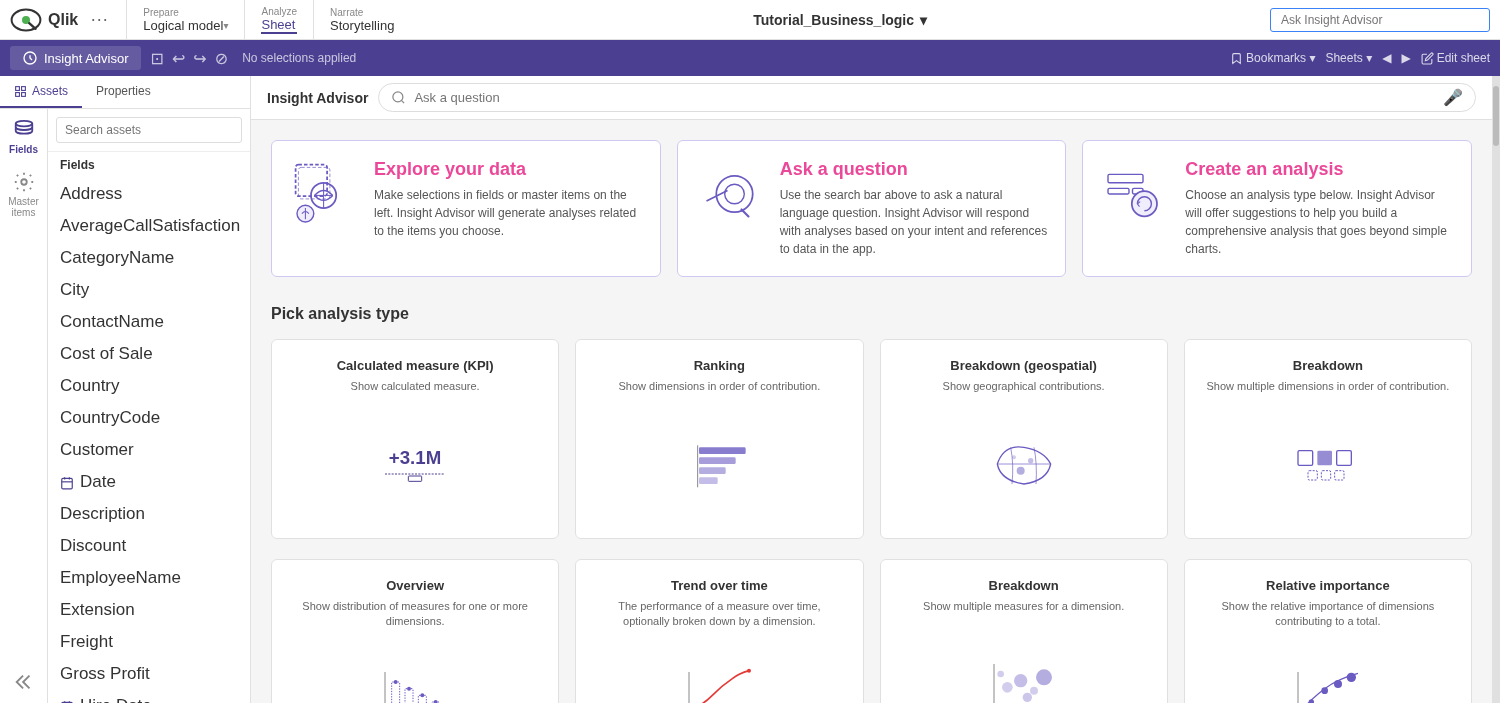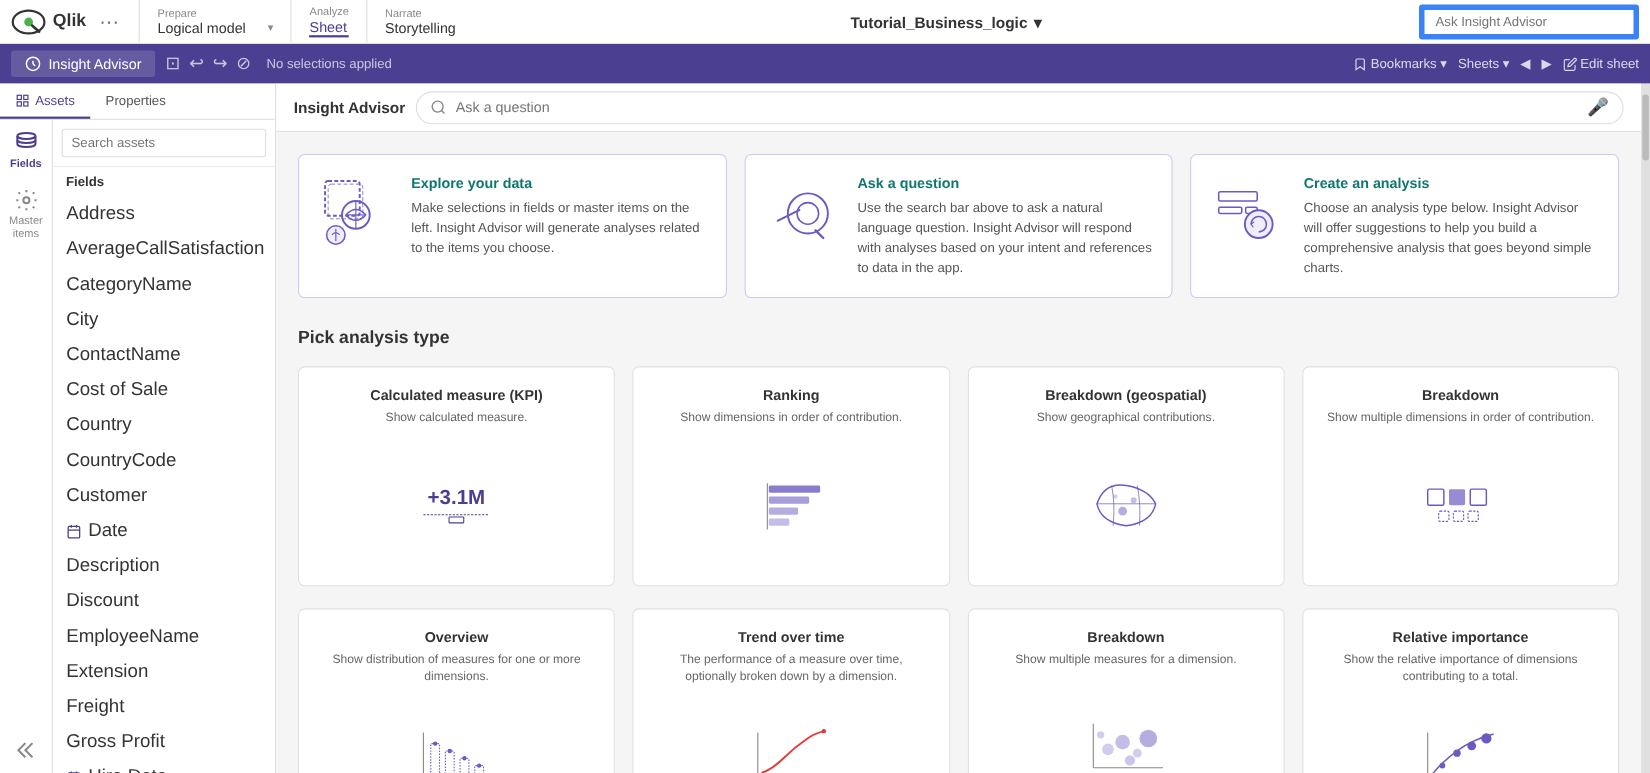--- a/index.html
+++ b/index.html
@@ -7,27 +7,27 @@
 
     
     .top-nav {
       display: flex; align-items: center; height: 40px; background: #fff;
       border-bottom: 1px solid #e0e0e0; padding: 0 10px; gap: 0;
     }
     .logo-area { display: flex; align-items: center; gap: 6px; padding-right: 12px; }
     .dots-btn { background: none; border: none; cursor: pointer; color: #666; font-size: 18px; padding: 0 6px; }
     .nav-section { display: flex; flex-direction: column; justify-content: center; padding: 0 16px; border-left: 1px solid #e0e0e0; height: 100%; cursor: pointer; }
     .nav-section .nav-label { font-size: 10px; color: #888; }
-    .nav-section .nav-value { font-size: 13px; color: #333; font-weight: 500; display: flex; align-items: center; gap: 20px; }
+    .nav-section .nav-value { font-size: 13px; color: #333; font-weight: 500; display: flex; align-items: center; gap: 0; }
     .nav-section.active .nav-value { color: #4a3f91; border-bottom: 2px solid #4a3f91; }
     .nav-center { flex: 1; display: flex; justify-content: center; align-items: flex-end; }
     .app-title { display: flex; align-items: center; gap: 6px; font-size: 14px; font-weight: 600; color: #333; cursor: pointer; }
     .nav-right { display: flex; align-items: center; gap: 8px; margin-left: auto; }
     .search-advisor-input {
-      border: 5px solid #3b82f6; border-radius: 3px; padding: 4px 10px; font-size: 12px; width: 200px; color: #888;
+      border: 1px solid #3b82f6; border-radius: 3px; padding: 4px 10px; font-size: 12px; width: 220px; color: #888;
     }
 
     
     .second-toolbar {
       display: flex; align-items: center; height: 36px; background: #4a3f91;
       padding: 0 10px; gap: 10px;
     }
     .insight-btn {
       background: rgba(255,255,255,0.15); border: none; color: #fff;
       padding: 4px 12px; border-radius: 3px; cursor: pointer; font-size: 13px;
@@ -78,21 +78,21 @@
     .insight-content { flex: 1; overflow-y: auto; padding: 20px; }
 
     
     .cards-row { display: grid; grid-template-columns: 1fr 1fr 1fr; gap: 16px; margin-bottom: 28px; }
     .card {
       background: #fff; border: 1px solid #d0c8f0; border-radius: 6px; padding: 18px;
       display: flex; gap: 14px; align-items: flex-start; min-height: 110px;
     }
     .card-icon { flex-shrink: 0; width: 70px; height: 70px; display: flex; align-items: center; justify-content: center; }
     .card-text {}
-    .card-title { font-size: 13px; font-weight: 600; color: #0f766e; margin-bottom: 6px; }
+    .card-title { font-size: 18px; font-weight: 600; color: #ec4899; margin-bottom: 6px; }
     .card-desc { font-size: 12px; color: #555; line-height: 1.5; }
 
     
     .section-title { font-size: 16px; font-weight: 600; color: #333; margin-bottom: 16px; }
     .analysis-grid { display: grid; grid-template-columns: 1fr 1fr 1fr 1fr; gap: 16px; margin-bottom: 20px; }
     .analysis-card {
       background: #fff; border: 1px solid #e0e0e0; border-radius: 6px; padding: 18px;
       display: flex; flex-direction: column; align-items: center; text-align: center; cursor: pointer; min-height: 200px;
     }
     .analysis-card-title { font-size: 13px; font-weight: 600; color: #333; margin-bottom: 6px; }

